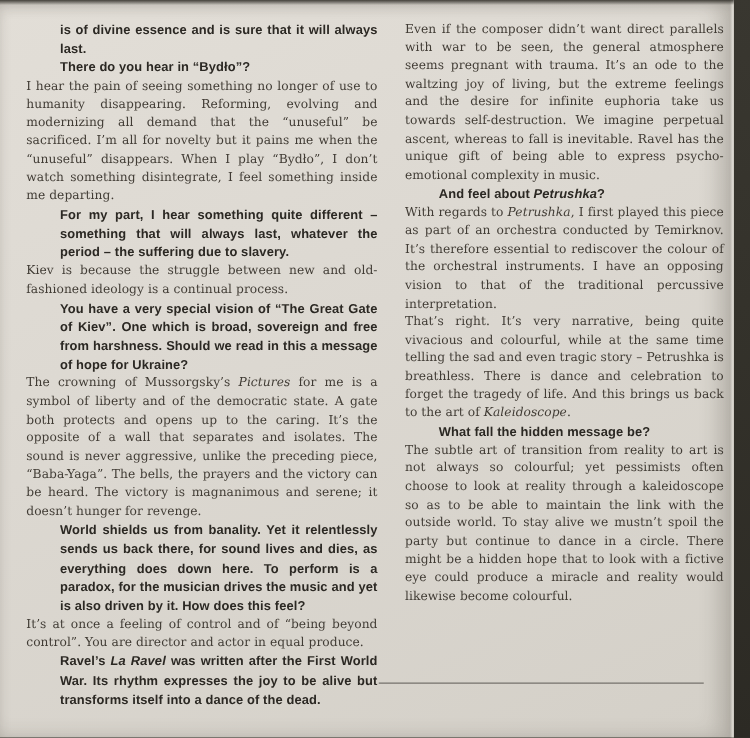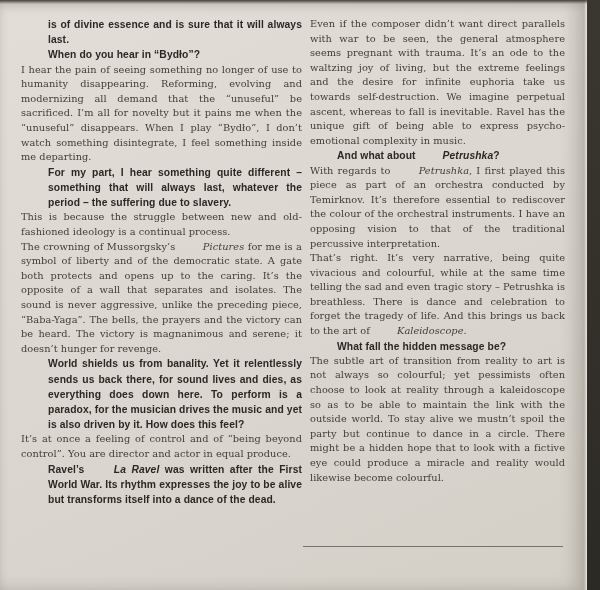--- a/index.html
+++ b/index.html
@@ -40,55 +40,56 @@
     background: linear-gradient(to bottom, rgba(38,36,30,.8), rgba(38,36,30,0));
   }
   .col {
     position: absolute; top: 17px;
     text-align: justify;
     color: var(--ink);
     font-size: 9.8px; line-height: 14.6px;
     letter-spacing: 0.05px;
   }
   .col-left  { left: 21px;  width: 281px; }
-  .col-right { left: 310px; width: 255px; }
+  .col-right { left: 324px; width: 255px; }
   .col p { margin: 0; }
   .col p.question {
     font-family: "Liberation Sans", sans-serif;
     font-weight: bold;
     color: var(--ink-bold);
     padding-left: 27px;
     font-size: 10.3px; line-height: 15.2px;
     letter-spacing: 0.1px;
   }
-  .it { font-style: italic; margin-left: 24px; }
+  .it { font-style: italic; }
   .sig-line {
     position: absolute; left: 303px; top: 546px; width: 260px; height: 0;
     border-top: 1.5px solid var(--rule);
   }
 </style>
 </head>
 <body>
 
 <div class="photo">
   <div class="paper">
     <div class="col col-left">
         <p class="question"><span>is of divine essence and is sure that it will always last.</span></p>
-        <p class="question"><span>When do you hear in “Bydło”?</span></p>
+        <p class="question"><span>There do you hear in “Bydło”?</span></p>
         <p class="answer"><span>I hear the pain of seeing something no longer of use to humanity disappearing. Reforming, evolving and modernizing all demand that the “unuseful” be sacrificed. I’m all for novelty but it pains me when the “unuseful” disappears. When I play “Bydło”, I don’t watch something disintegrate, I feel something inside me departing.</span></p>
         <p class="question"><span>For my part, I hear something quite different – something that will always last, whatever the period – the suffering due to slavery.</span></p>
-        <p class="answer"><span>This is because the struggle between new and old-fashioned ideology is a continual process.</span></p>
+        <p class="answer"><span>Kiev is because the struggle between new and old-fashioned ideology is a continual process.</span></p>
+        <p class="question"><span>You have a very special vision of “The Great Gate of Kiev”. One which is broad, sovereign and free from harshness. Should we read in this a message of hope for Ukraine?</span></p>
         <p class="answer"><span>The crowning of Mussorgsky’s </span><span class="it">Pictures</span><span> for me is a symbol of liberty and of the democratic state. A gate both protects and opens up to the caring. It’s the opposite of a wall that separates and isolates. The sound is never aggressive, unlike the preceding piece, “Baba-Yaga”. The bells, the prayers and the victory can be heard. The victory is magnanimous and serene; it doesn’t hunger for revenge.</span></p>
         <p class="question"><span>World shields us from banality. Yet it relentlessly sends us back there, for sound lives and dies, as everything does down here. To perform is a paradox, for the musician drives the music and yet is also driven by it. How does this feel?</span></p>
         <p class="answer"><span>It’s at once a feeling of control and of “being beyond control”. You are director and actor in equal produce.</span></p>
         <p class="question"><span>Ravel’s </span><span class="it">La Ravel</span><span> was written after the First World War. Its rhythm expresses the joy to be alive but transforms itself into a dance of the dead.</span></p>
       </div>
     <div class="col col-right">
         <p class="answer"><span>Even if the composer didn’t want direct parallels with war to be seen, the general atmosphere seems pregnant with trauma. It’s an ode to the waltzing joy of living, but the extreme feelings and the desire for infinite euphoria take us towards self-destruction. We imagine perpetual ascent, whereas to fall is inevitable. Ravel has the unique gift of being able to express psycho-emotional complexity in music.</span></p>
-        <p class="question"><span>And what about </span><span class="it">Petrushka</span><span>?</span></p>
+        <p class="question"><span>And feel about </span><span class="it">Petrushka</span><span>?</span></p>
         <p class="answer"><span>With regards to </span><span class="it">Petrushka</span><span>, I first played this piece as part of an orchestra conducted by Temirknov. It’s therefore essential to rediscover the colour of the orchestral instruments. I have an opposing vision to that of the traditional percussive interpretation.</span></p>
         <p class="answer"><span>That’s right. It’s very narrative, being quite vivacious and colourful, while at the same time telling the sad and even tragic story – Petrushka is breathless. There is dance and celebration to forget the tragedy of life. And this brings us back to the art of </span><span class="it">Kaleidoscope</span><span>.</span></p>
         <p class="question"><span>What fall the hidden message be?</span></p>
         <p class="answer"><span>The subtle art of transition from reality to art is not always so colourful; yet pessimists often choose to look at reality through a kaleidoscope so as to be able to maintain the link with the outside world. To stay alive we mustn’t spoil the party but continue to dance in a circle. There might be a hidden hope that to look with a fictive eye could produce a miracle and reality would likewise become colourful.</span></p>
       </div>
     <div class="sig-line"></div>
   </div>
   <div class="top-shade"></div>
 </div>
 

